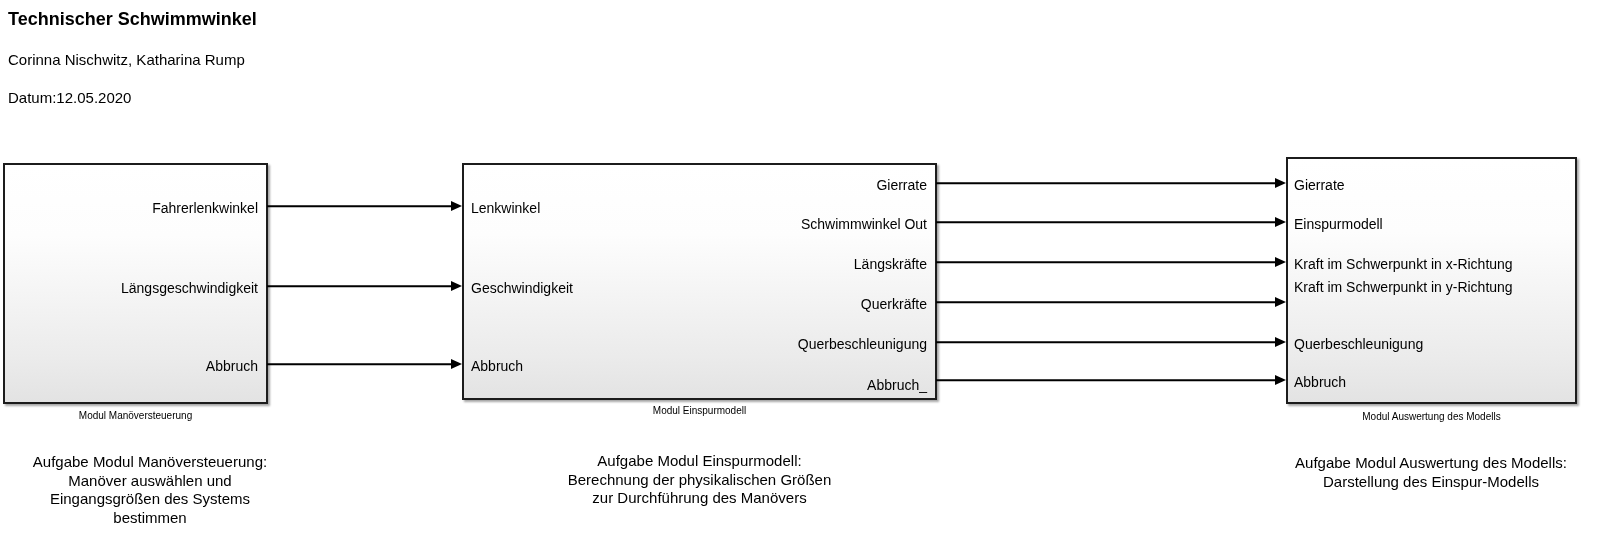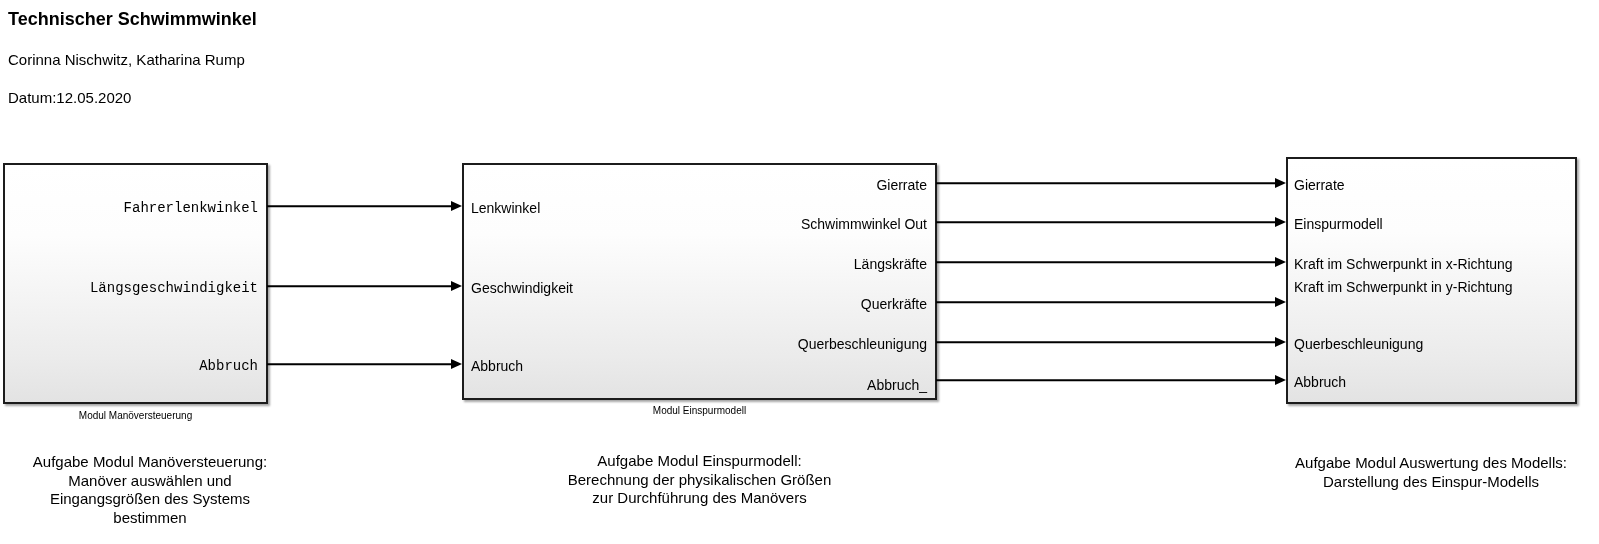--- a/index.html
+++ b/index.html
@@ -82,21 +82,21 @@
 </style>
 </head>
 <body>
 
 <div id="canvas">
 
   <div class="hdr-title">Technischer Schwimmwinkel</div>
   <div class="hdr-line" style="top:51px;">Corinna Nischwitz, Katharina Rump</div>
   <div class="hdr-line" style="top:89px;text-align:center;">Datum:12.05.2020</div>
 
-  <div class="block" style="left:3px; top:163px; width:265px; height:241px;font-family:Liberation Mono, monospace;">
+  <div class="block" style="left:3px; top:163px; width:265px; height:241px;">
     <span class="port out" style="top:43px;">Fahrerlenkwinkel</span>
     <span class="port out" style="top:123px;">Längsgeschwindigkeit</span>
     <span class="port out" style="top:201px;">Abbruch</span>
   </div>
   <div class="block-label" style="left:3px; top:410px; width:265px;">Modul Manöversteuerung</div>
   <div class="desc" style="left:5px; top:453px; width:290px;">
     <div>Aufgabe Modul Manöversteuerung:</div>
     <div>Manöver auswählen und</div>
     <div>Eingangsgrößen des Systems</div>
     <div>bestimmen</div>
@@ -121,20 +121,21 @@
   </div>
 
   <div class="block" style="left:1286px; top:157px; width:291px; height:247px;">
     <span class="port in" style="top:26px; left:6px;">Gierrate</span>
     <span class="port in" style="top:65px; left:6px;">Einspurmodell</span>
     <span class="port in" style="top:105px; left:6px;">Kraft im Schwerpunkt in x-Richtung</span>
     <span class="port in" style="top:128px; left:6px;">Kraft im Schwerpunkt in y-Richtung</span>
     <span class="port in" style="top:185px; left:6px;">Querbeschleunigung</span>
     <span class="port in" style="top:223px; left:6px;">Abbruch</span>
   </div>
+  <div class="block-label" style="left:1286px; top:411px; width:291px;">Modul Auswertung des Modells</div>
   <div class="desc" style="left:1231px; top:454px; width:400px;">
     <div>Aufgabe Modul Auswertung des Modells:</div>
     <div>Darstellung des Einspur-Modells</div>
   </div>
 
   <div class="arrow" style="left:267px; top:200px; width:195px;">
     <div class="shaft"></div>
     <div class="head"></div>
   </div>
   <div class="arrow" style="left:267px; top:280px; width:195px;">

